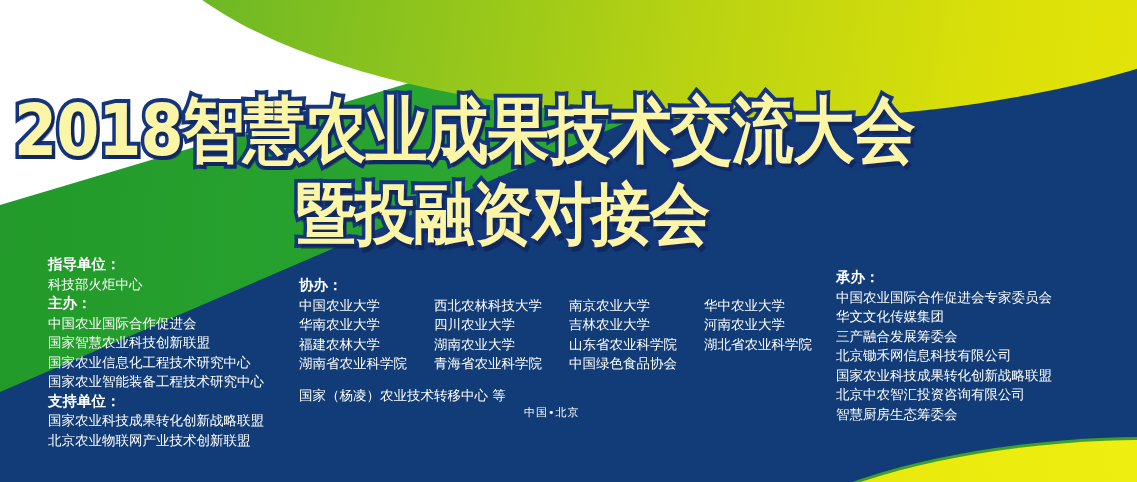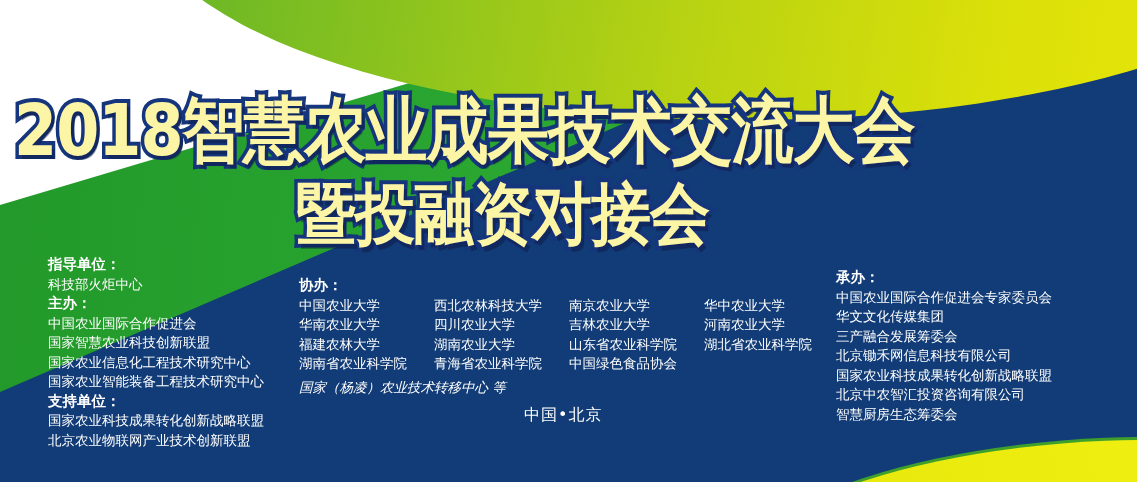--- a/index.html
+++ b/index.html
@@ -128,28 +128,28 @@
   .col-left  { left: 48px;  top: 255px; }
   .col-mid   { left: 299px; top: 276px; }
   .col-right { left: 836px; top: 268px; }
 
   .mid-grid {
     display: grid;
     grid-template-columns: 135px 135px 135px 135px;
     column-gap: 0px;
   }
   .mid-grid .cell { white-space: nowrap; }
-  .mid-last { margin-top: 4px; font-style: italic; }
+  .mid-last { margin-top: 12px; }
 
   .center-city {
     position: absolute;
     left: 524px;
     top: 405px;
     color: #ffffff;
-    font-size: 16px;
+    font-size: 11px;
     font-family: "DejaVu Sans", "Liberation Sans", sans-serif;
     letter-spacing: 1px;
   }
 </style>
 </head>
 <body>
 
 <div id="poster">
 
   <div class="bg-blue-full"></div>

